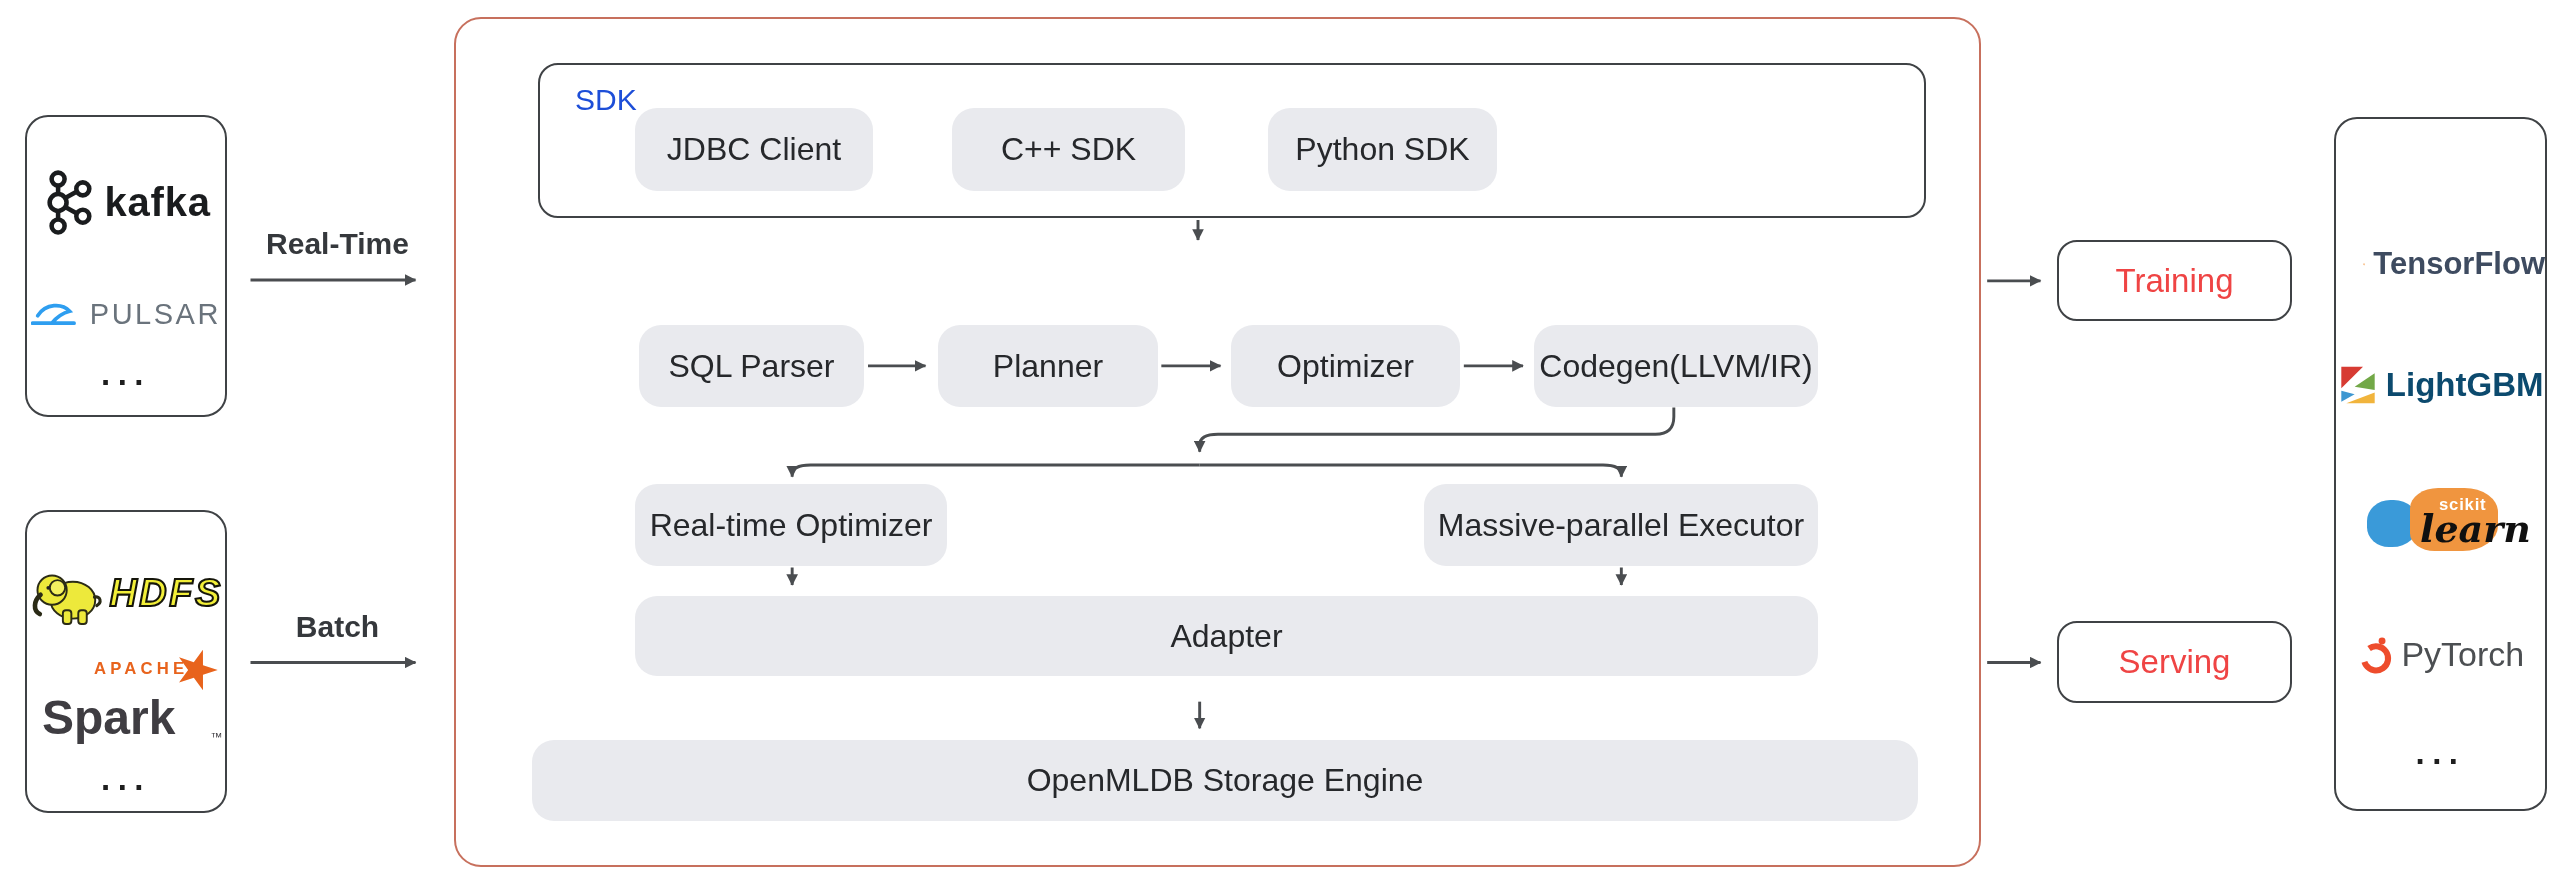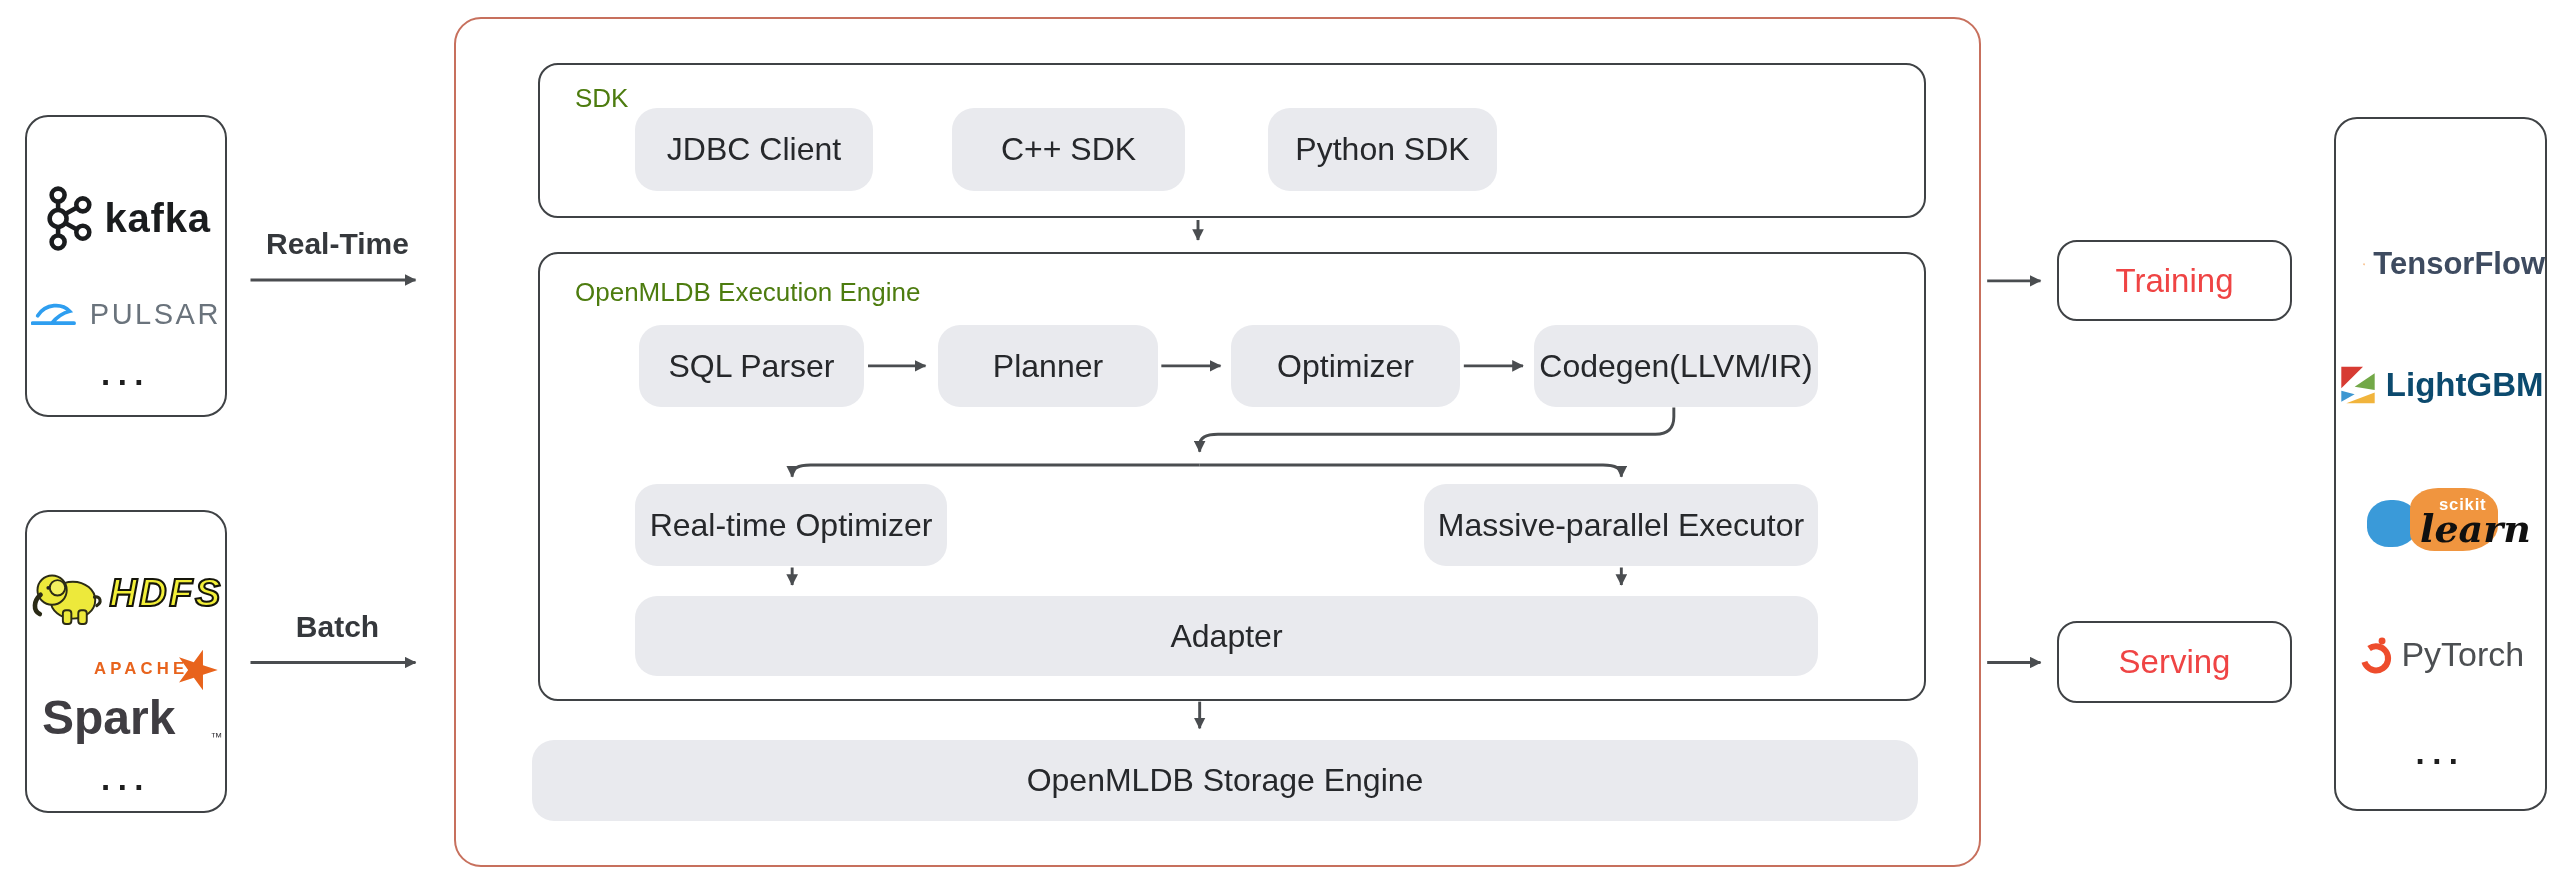--- a/index.html
+++ b/index.html
@@ -3,21 +3,21 @@
 <meta charset="utf-8">
 <style>
   html,body{margin:0;padding:0;background:#ffffff;}
   #stage{position:relative;width:2576px;height:885px;background:#ffffff;
          font-family:"Liberation Sans",sans-serif;overflow:hidden;}
   svg.overlay{position:absolute;left:0;top:0;width:2576px;height:885px;z-index:5;}
   .panel{position:absolute;background:#fff;border:2.5px solid #3F4245;border-radius:23px;box-sizing:border-box;z-index:2;}
   .red-box{position:absolute;border:2.5px solid #C7705D;border-radius:27px;box-sizing:border-box;background:#fff;z-index:1;}
   .pill{position:absolute;background:#E9EAEE;border-radius:22px;display:flex;align-items:center;justify-content:center;
         font-size:32px;color:#26282B;box-sizing:border-box;z-index:3;white-space:nowrap;}
-  .box-title{position:absolute;font-size:26px;color:#4d7c0f;z-index:3;white-space:nowrap;text-align:right;}
+  .box-title{position:absolute;font-size:30px;color:#1d4ed8;z-index:3;white-space:nowrap;text-align:right;}
   .flow-label{position:absolute;width:183px;text-align:center;font-size:30px;color:#35383C;z-index:3;font-weight:bold;}
   .io-box{position:absolute;background:#fff;border:2.5px solid #3F4245;border-radius:20px;box-sizing:border-box;
           display:flex;align-items:center;justify-content:center;font-size:33px;color:#ef4444;z-index:3;}
   .row{position:absolute;left:0;right:0;display:flex;align-items:center;justify-content:center;z-index:3;}
   .dots{font-size:33px;font-weight:700;letter-spacing:7.5px;color:#1E1E1E;}
   
   .kafka-text{font-size:40px;font-weight:700;color:#1A1C1E;margin-left:8.3px;letter-spacing:0.8px;}
   
   .pulsar-text{font-size:29px;font-weight:500;color:#6A737C;letter-spacing:2.5px;margin-left:6.7px;}
   
@@ -63,21 +63,21 @@
       <path d="M1439 558 H1923 Q1945 558 1945 570 V572" marker-end="url(#arr)"></path>
       <path d="M950 681 V702" marker-end="url(#arr)"></path>
       <path d="M1945 681 V702" marker-end="url(#arr)"></path>
       <path d="M1439 842 V874" marker-end="url(#arr)"></path>
       <path d="M2384 337 H2448" marker-end="url(#arr)"></path>
       <path d="M2384 795 H2448" marker-end="url(#arr)"></path>
     </g>
   </svg>
 
   <div class="panel" style="left:25px;top:115px;width:202px;height:302px;">
-    <div class="row" style="top:68px;height:67px;text-align:center;">
+    <div class="row" style="top:52px;height:67px;text-align:center;">
       <svg width="55" height="65" viewBox="0 0 80 100">
         <g stroke="#1A1C1E" stroke-width="7" fill="none">
           <circle cx="24" cy="14" r="10"></circle>
             <circle cx="24" cy="50" r="13"></circle>
             <circle cx="24" cy="86" r="10"></circle>
           <circle cx="62" cy="29" r="10"></circle>
             <circle cx="62" cy="71" r="10"></circle>
           <line x1="24" y1="24" x2="24" y2="37"></line>
             <line x1="24" y1="63" x2="24" y2="76"></line>
           <line x1="35" y1="43" x2="53" y2="33"></line>
@@ -135,23 +135,20 @@
 
   <div class="red-box" style="left:454px;top:16.7px;width:1527px;height:850px;"></div>
 
   <div class="panel" style="left:538px;top:63px;width:1388px;height:155px;border-radius:20px;">
     <span class="box-title" style="left:35px;top:18.3px;">SDK</span>
   </div>
   <div class="pill" style="left:635px;top:108px;width:238px;height:83px;">JDBC Client</div>
   <div class="pill" style="left:952px;top:108px;width:233px;height:83px;">C++ SDK</div>
   <div class="pill" style="left:1268px;top:108px;width:229px;height:83px;">Python SDK</div>
 
-  <div class="panel" style="left:538px;top:252px;width:1388px;height:449px;border-radius:20px;">
-    <span class="box-title" style="left:35px;top:23px;">OpenMLDB Execution Engine</span>
-  </div>
   <div class="pill" style="left:639px;top:325px;width:225px;height:82px;">SQL Parser</div>
   <div class="pill" style="left:938px;top:325px;width:220px;height:82px;">Planner</div>
   <div class="pill" style="left:1231px;top:325px;width:229px;height:82px;">Optimizer</div>
   <div class="pill" style="left:1534px;top:325px;width:284px;height:82px;">Codegen(LLVM/IR)</div>
   <div class="pill" style="left:635px;top:484px;width:312px;height:82px;">Real-time Optimizer</div>
   <div class="pill" style="left:1424px;top:484px;width:394px;height:82px;">Massive-parallel Executor</div>
   <div class="pill" style="left:635px;top:596px;width:1183px;height:80px;">Adapter</div>
 
   <div class="pill" style="left:532px;top:740px;width:1386px;height:81px;">OpenMLDB Storage Engine</div>
 

